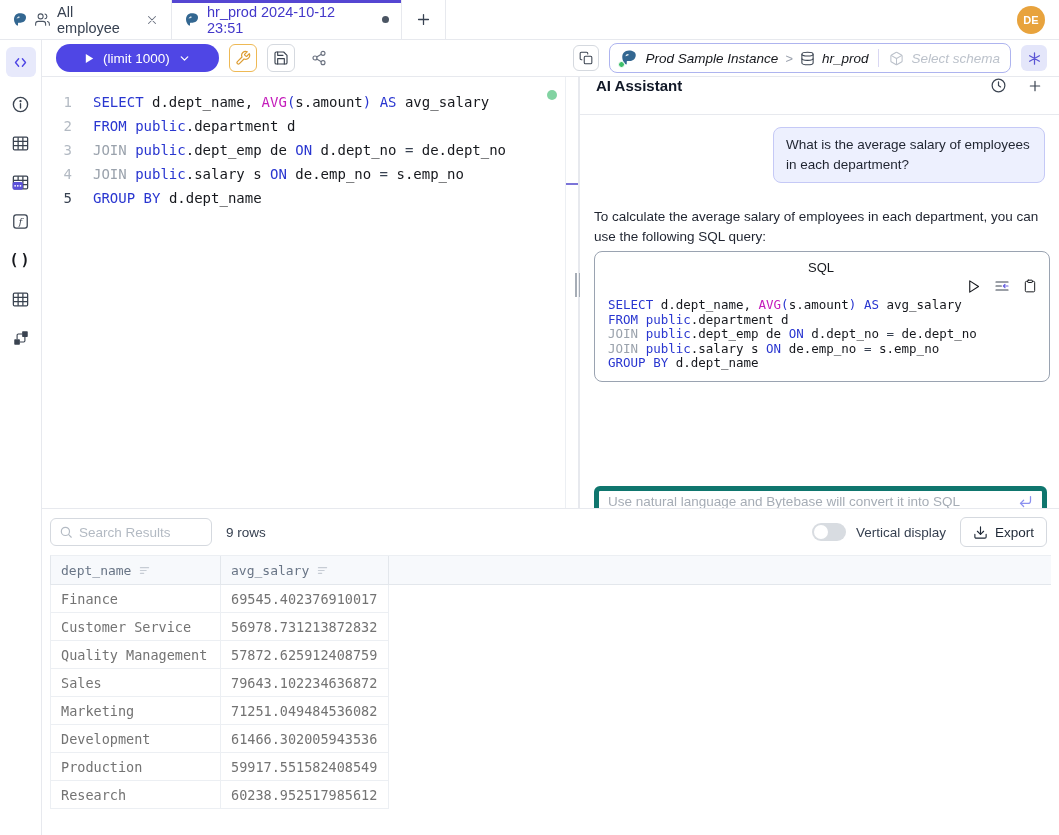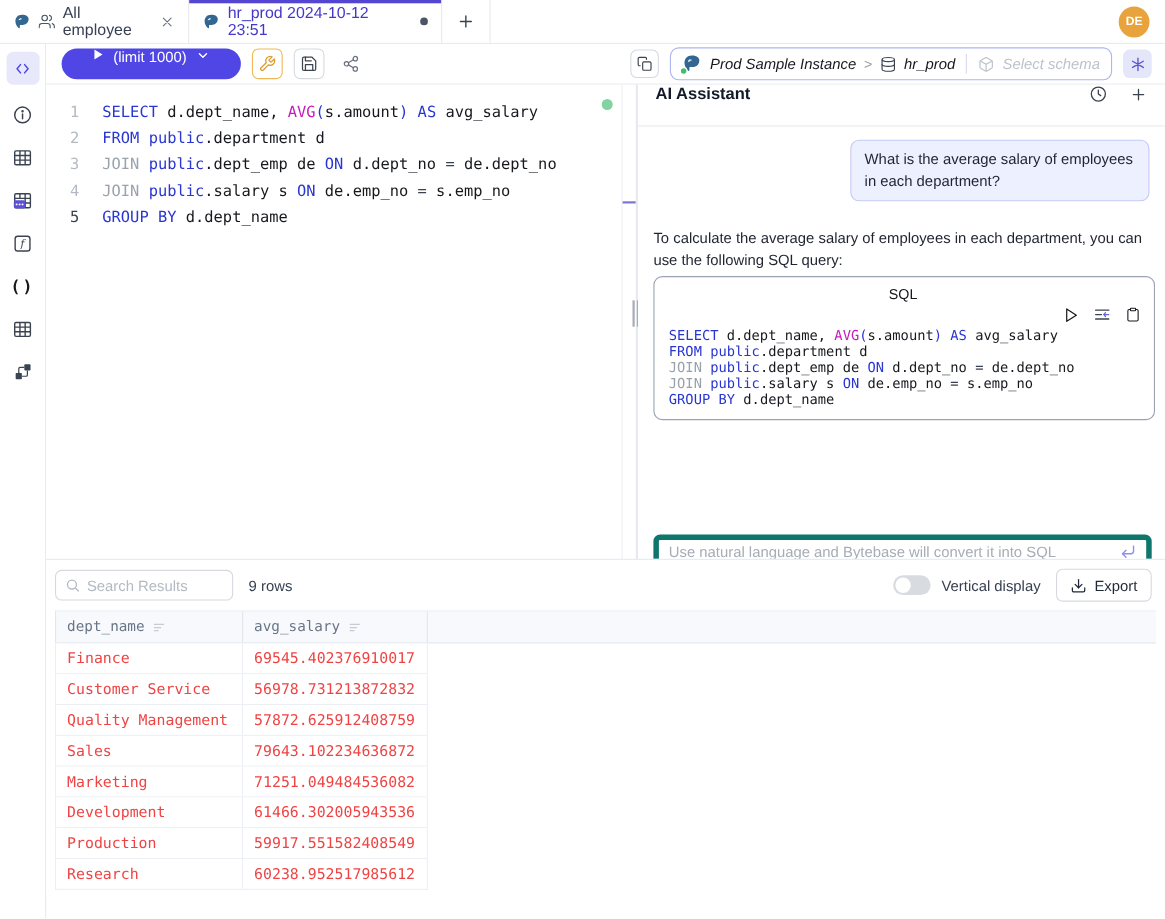--- a/index.html
+++ b/index.html
@@ -20,21 +20,21 @@
 
   
   .rail { position:absolute; left:0; top:40px; width:42px; height:795px; border-right:1px solid #e7e9ee; background:#fff; }
   .rail-code-btn { width:30px; height:30px; margin:7px auto 0; background:#e7e9fb; border-radius:6px; display:flex; align-items:center; justify-content:center; cursor:pointer; }
   .rail-icons { margin-top:16px; display:flex; flex-direction:column; align-items:center; gap:17px; }
   .rail-icon { width:36px; height:22px; display:flex; align-items:center; justify-content:center; color:#3a4350; cursor:pointer; }
   .brackets-glyph { font-family:"DejaVu Sans Mono", monospace; font-size:15px; font-weight:bold; color:#16181d; letter-spacing:2px; }
 
   
   .toolbar { position:absolute; left:42px; top:40px; width:1017px; height:37px; border-bottom:1px solid #e7e9ee; display:flex; align-items:center; padding:0 12px 0 14px; gap:10px; background:#fff; }
-  .run-btn { height:28px; background:#4f46e5; border:none; color:#fff; border-radius:14px; display:flex; gap:8px; padding:0 28px; font-size:13.5px; font-family:"Liberation Sans",sans-serif; cursor:pointer; }
+  .run-btn { height:28px; background:#4f46e5; border:none; color:#fff; border-radius:14px; display:flex; align-items:center; gap:8px; padding:0 28px; font-size:13.5px; font-family:"Liberation Sans",sans-serif; cursor:pointer; }
   .sq-btn { width:28px; height:28px; border-radius:6px; background:#fff; border:1px solid #d5d9df; display:flex; align-items:center; justify-content:center; cursor:pointer; }
   .sq-btn.wrench { border-color:#eeb955; }
   .sq-btn.noborder { border-color:transparent; }
   .tb-spacer { flex:1; }
   .panel-btn { width:26px; height:26px; border-radius:6px; border:1px solid #d5d9df; background:#fff; display:flex; align-items:center; justify-content:center; cursor:pointer; }
   .conn-pill { height:30px; border:1px solid #aeb4ef; border-radius:8px; display:flex; align-items:center; padding:12px 10px; gap:7px; font-size:13.5px; background:#fff; cursor:pointer;font-style:italic; }
   .conn-elephant { position:relative; display:flex; }
   .conn-status { position:absolute; left:-2px; bottom:-1px; width:7px; height:7px; border-radius:50%; background:#3fbf6b; border:1.5px solid #fff; }
   .conn-sep { width:1px; height:18px; background:#d9d7f3; margin:0 3px; }
   .conn-gt { color:#9aa1ad; font-size:13px; }
@@ -90,21 +90,21 @@
   .toggle .knob { position:absolute; left:2px; top:2px; width:14px; height:14px; border-radius:50%; background:#fff; }
   .toggle-label { font-size:13.5px; color:#374151; margin-left:-4px; }
   .export-btn { height:30px; border:1px solid #d5d9df; background:#fff; border-radius:6px; display:flex; align-items:center; gap:7px; padding:0 12px; font-size:13.5px; color:#1f2937; font-family:"Liberation Sans",sans-serif; cursor:pointer; }
   .rtable { margin-left:8px; width:1001px; }
   .thead { display:flex; height:30px; background:#f7f9fc; border-top:1px solid #eceff3; border-bottom:1px solid #e3e7ec; border-left:1px solid #e3e7ec; }
   .hcell { display:flex; align-items:center; gap:7px; padding-left:10px; font-family:"DejaVu Sans Mono",monospace; font-size:13px; color:#697586; border-right:1px solid #e3e7ec; cursor:pointer; }
   .hcell.c0 { width:170px; }
   .hcell.c1 { width:168px; }
   .hfiller { flex:1; }
   .trow { display:flex; height:28px; width:339px; border-left:1px solid #eceff3; border-bottom:1px solid #eceff3; background:#fff; }
-  .tcell { display:flex; align-items:center; padding-left:10px; font-family:"DejaVu Sans Mono",monospace; font-size:13.5px; color:#ef4444; border-right:1px solid #eceff3;text-align:right; }
+  .tcell { display:flex; align-items:center; padding-left:10px; font-family:"DejaVu Sans Mono",monospace; font-size:13.5px; color:#737373; border-right:1px solid #eceff3;text-align:right; }
   .tcell.c0 { width:170px; }
   .tcell.c1 { width:168px; }
 
   svg { display:block; }
 </style>
 </head>
 <body>
 
 <div class="app">
 

